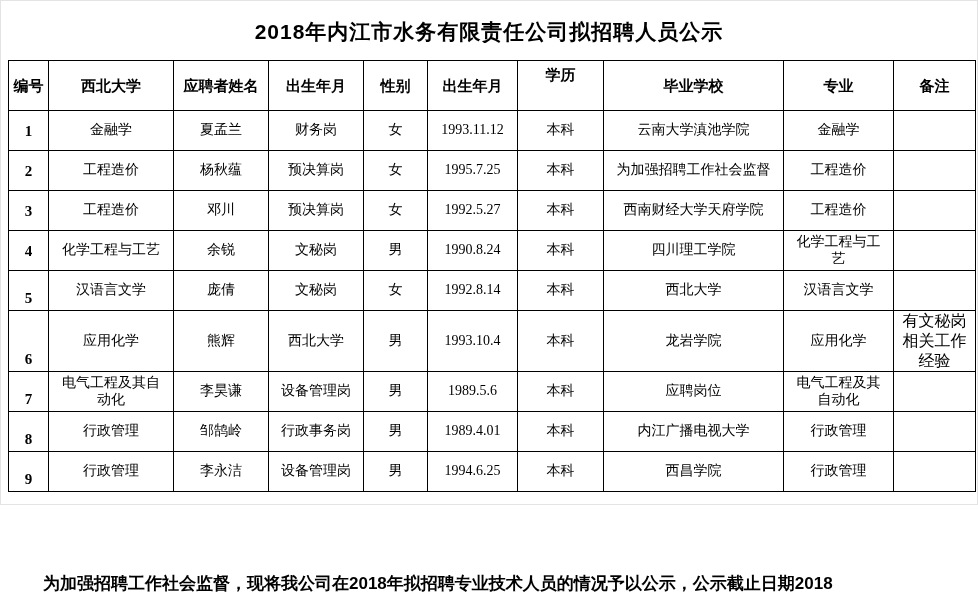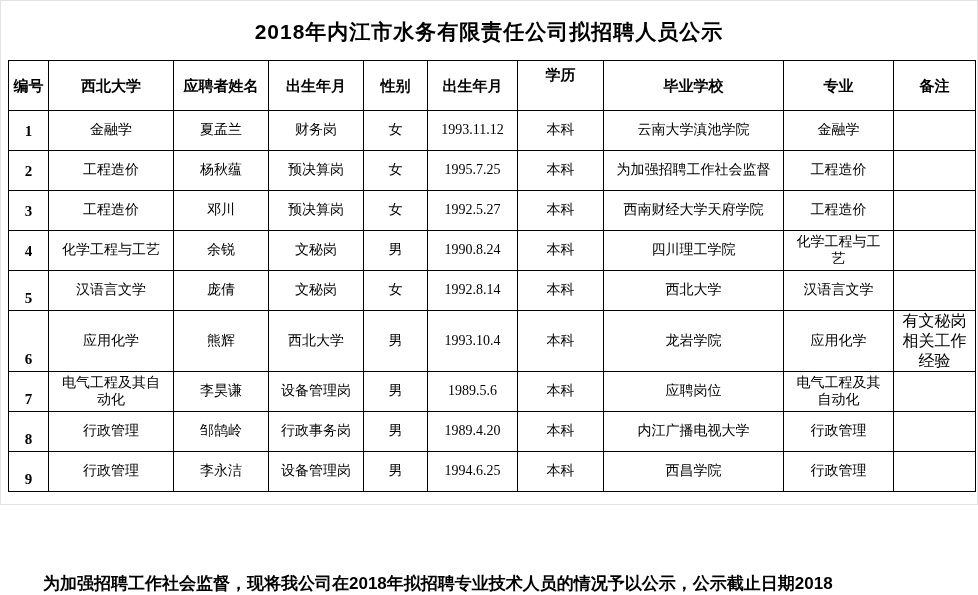--- a/index.html
+++ b/index.html
@@ -180,21 +180,21 @@
           <td class="col-school">应聘岗位</td>
           <td class="col-degree_major">电气工程及其自动化</td>
           <td class="col-remark"></td>
         </tr>
         <tr>
           <td class="col-no vb">8</td>
           <td class="col-major">行政管理</td>
           <td class="col-name">邹鹄岭</td>
           <td class="col-position">行政事务岗</td>
           <td class="col-gender">男</td>
-          <td class="col-birth">1989.4.20</td>
+          <td class="col-birth">1989.4.01</td>
           <td class="col-education">本科</td>
           <td class="col-school">内江广播电视大学</td>
           <td class="col-degree_major">行政管理</td>
           <td class="col-remark"></td>
         </tr>
         <tr>
           <td class="col-no vb">9</td>
           <td class="col-major">行政管理</td>
           <td class="col-name">李永洁</td>
           <td class="col-position">设备管理岗</td>

